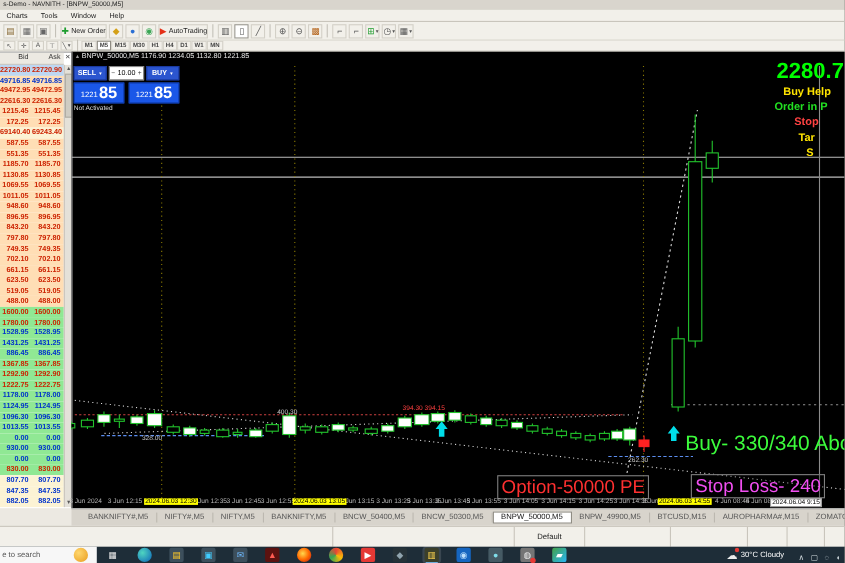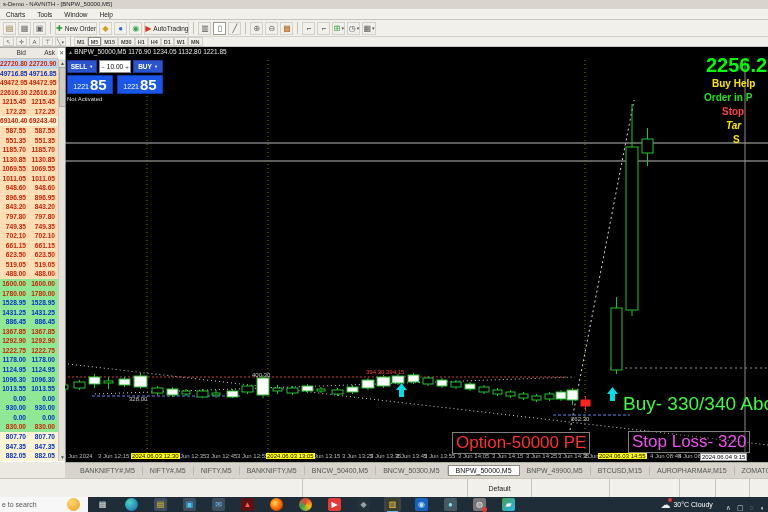--- a/index.html
+++ b/index.html
@@ -520,32 +520,32 @@
         <span class="bg">85</span>
       </div>
       <div class="tp-price">
         <span class="sm">1221</span>
         <span class="bg">85</span>
       </div>
     </div>
     <div id="tp-status">Not Activated</div>
   </div>
 
-  <div id="info-price" class="ov" style="left:706px;top:54px">2256.2</div>
+  <div id="info-price" class="ov" style="left:706px;top:54px">2280.7</div>
   <div id="info-lines">
       <div class="ov info-line" style="color: rgb(255, 228, 0); left: 712px; top: 78px;">Buy Help</div>
       <div class="ov info-line" style="color: rgb(34, 224, 34); left: 704px; top: 92px;">Order in P</div>
       <div class="ov info-line" style="color: rgb(255, 66, 66); left: 722px; top: 106px;">Stop</div>
-      <div class="ov info-line" style="color: rgb(255, 228, 0); left: 726px; top: 120px; font-style: italic;">Tar</div>
+      <div class="ov info-line" style="color: rgb(255, 228, 0); left: 726px; top: 120px;">Tar</div>
       <div class="ov info-line" style="color: rgb(255, 228, 0); left: 733px; top: 134px;">S</div>
     </div>
 
   <div id="buy-signal" class="ov" style="left:623px;top:393px">Buy- 330/340 Abo</div>
   <div id="option-label" class="ov ann-box" style="left:452px;top:432px">Option-50000 PE</div>
-  <div id="stoploss-label" class="ov ann-box" style="left:628px;top:431px">Stop Loss- 320</div>
+  <div id="stoploss-label" class="ov ann-box" style="left:628px;top:431px">Stop Loss- 240</div>
   <div id="price-labels">
       <div class="price-lbl" style="color: rgb(200, 200, 200); left: 129px; top: 396px;">328.00</div>
       <div class="price-lbl" style="color: rgb(200, 200, 200); left: 252px; top: 372px;">400.30</div>
       <div class="price-lbl" style="color: rgb(200, 200, 200); left: 571px; top: 416px;">262.30</div>
       <div class="price-lbl" style="color: rgb(255, 64, 64); left: 366px; top: 369px;">394.30 394.15</div>
     </div>
   <div id="time-axis">
       <div class="taxis" style="left: 63px;">3 Jun 2024</div>
       <div class="taxis" style="left: 98px;">3 Jun 12:15</div>
       <div class="taxis y" style="left: 131px;">2024.06.03 12:30</div>

